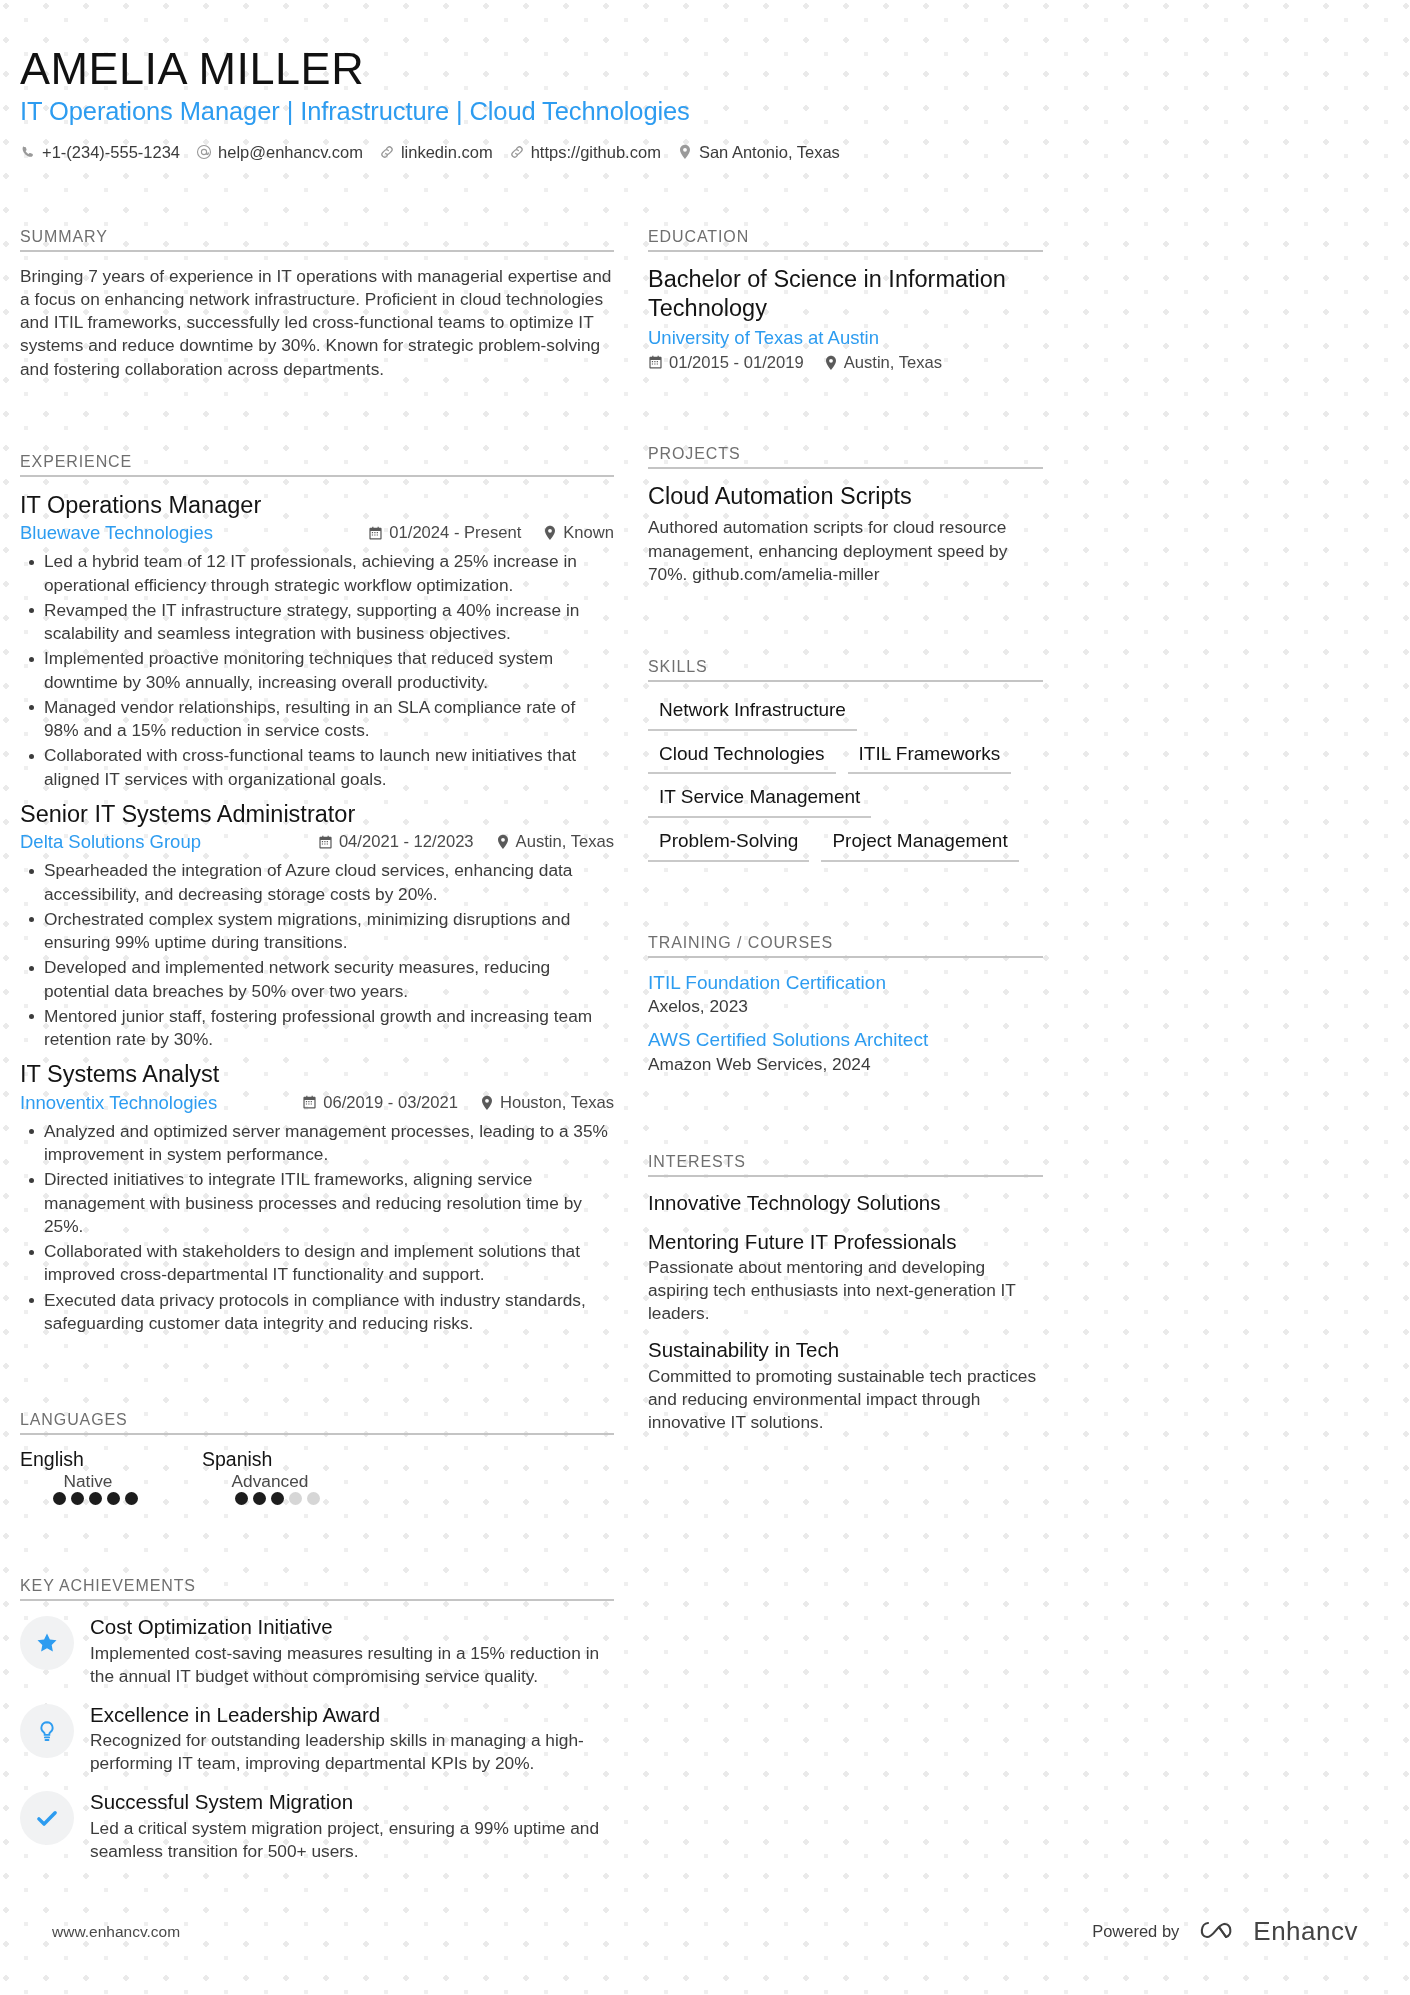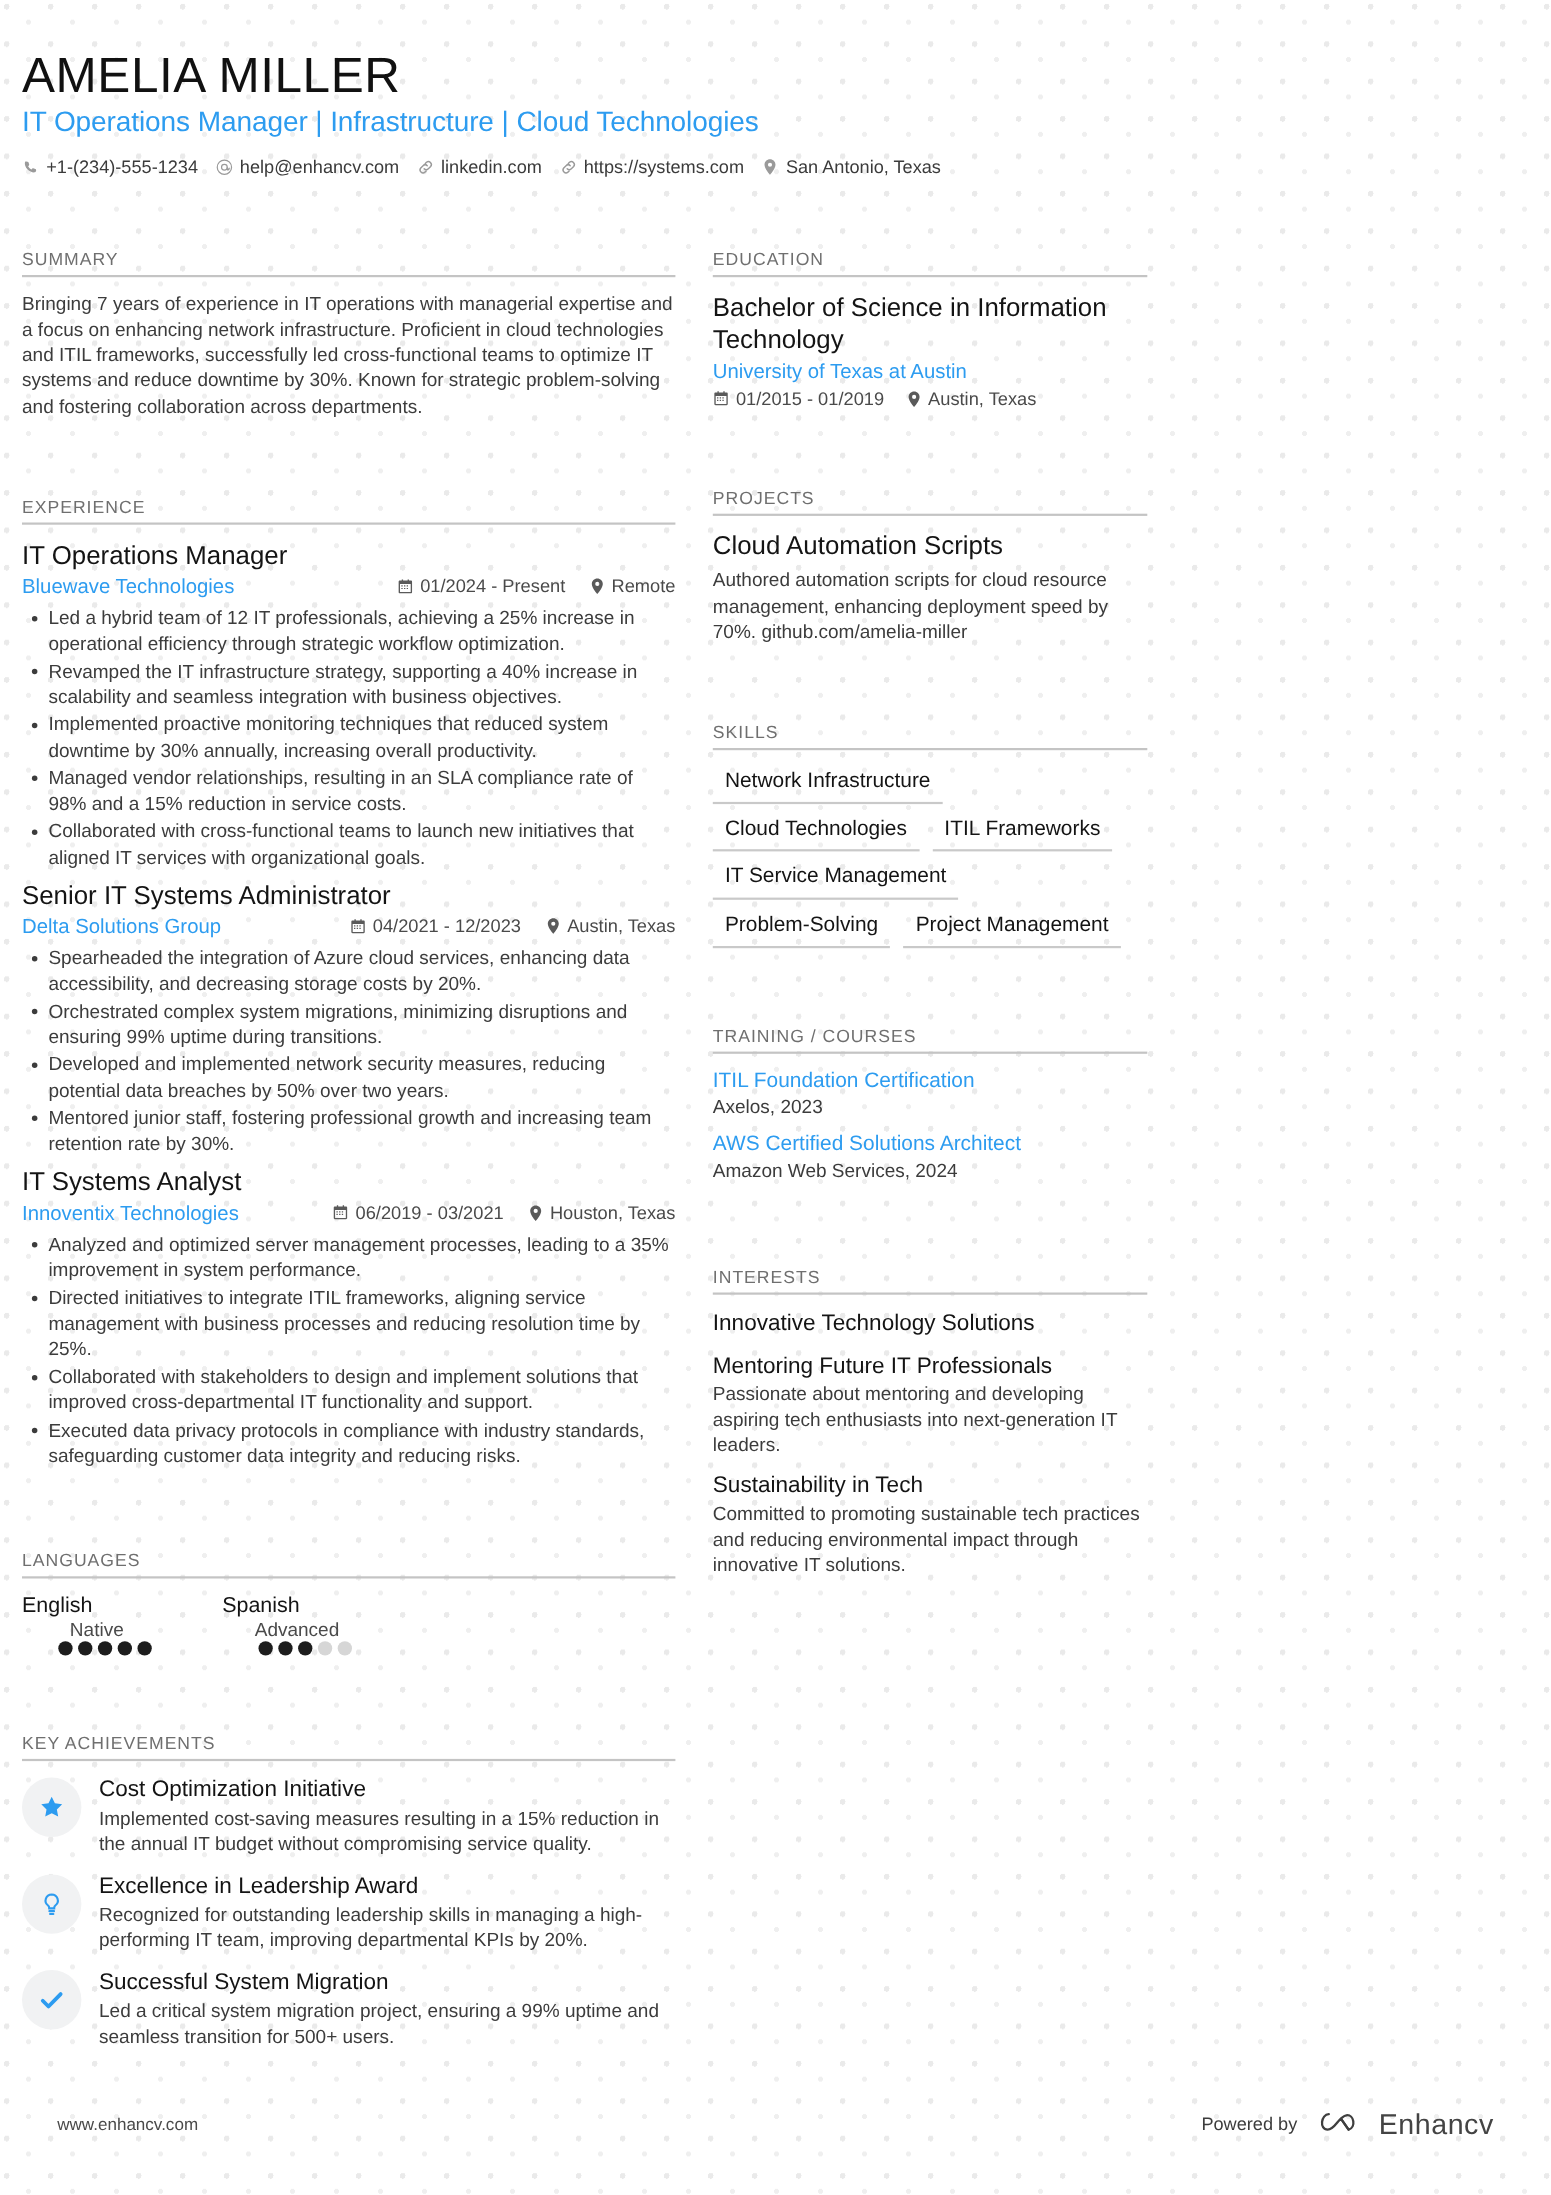--- a/index.html
+++ b/index.html
@@ -339,21 +339,21 @@
           </span>
           <span>linkedin.com</span>
         </span>
         <span class="contact-item">
           <span class="ci">
             <svg width="16" height="16" viewBox="0 0 16 16" fill="none" stroke="currentColor" stroke-width="1.3" stroke-linecap="round">
               <path d="M6.6 9.4a2.7 2.7 0 0 0 3.8 0l2.1-2.1a2.7 2.7 0 0 0-3.8-3.8L7.6 4.6"></path>
               <path d="M9.4 6.6a2.7 2.7 0 0 0-3.8 0L3.5 8.7a2.7 2.7 0 0 0 3.8 3.8l1.1-1.1"></path>
             </svg>
           </span>
-          <span>https://systems.com</span>
+          <span>https://github.com</span>
         </span>
         <span class="contact-item">
           <span class="ci">
             <svg width="14" height="16" viewBox="0 0 14 16" fill="currentColor">
               <path d="M7 .8C4.2.8 2 3 2 5.8 2 9.5 7 15 7 15s5-5.5 5-9.2C12 3 9.8.8 7 .8zm0 6.9a1.9 1.9 0 1 1 0-3.8 1.9 1.9 0 0 1 0 3.8z"></path>
             </svg>
           </span>
           <span>San Antonio, Texas</span>
         </span>
       </div>
@@ -387,21 +387,21 @@
                       </svg>
                     </span>
                     <span>01/2024 - Present</span>
                   </span>
                   <span class="meta-chunk">
                     <span class="mi">
                       <svg width="14" height="16" viewBox="0 0 14 16" fill="currentColor">
                         <path d="M7 .8C4.2.8 2 3 2 5.8 2 9.5 7 15 7 15s5-5.5 5-9.2C12 3 9.8.8 7 .8zm0 6.9a1.9 1.9 0 1 1 0-3.8 1.9 1.9 0 0 1 0 3.8z"></path>
                       </svg>
                     </span>
-                    <span>Remote</span>
+                    <span>Known</span>
                   </span>
                 </span>
               </div>
               <ul class="bullets">
                 <li>Led a hybrid team of 12 IT professionals, achieving a 25% increase in operational efficiency through strategic workflow optimization.</li>
                 <li>Revamped the IT infrastructure strategy, supporting a 40% increase in scalability and seamless integration with business objectives.</li>
                 <li>Implemented proactive monitoring techniques that reduced system downtime by 30% annually, increasing overall productivity.</li>
                 <li>Managed vendor relationships, resulting in an SLA compliance rate of 98% and a 15% reduction in service costs.</li>
                 <li>Collaborated with cross-functional teams to launch new initiatives that aligned IT services with organizational goals.</li>
               </ul>

